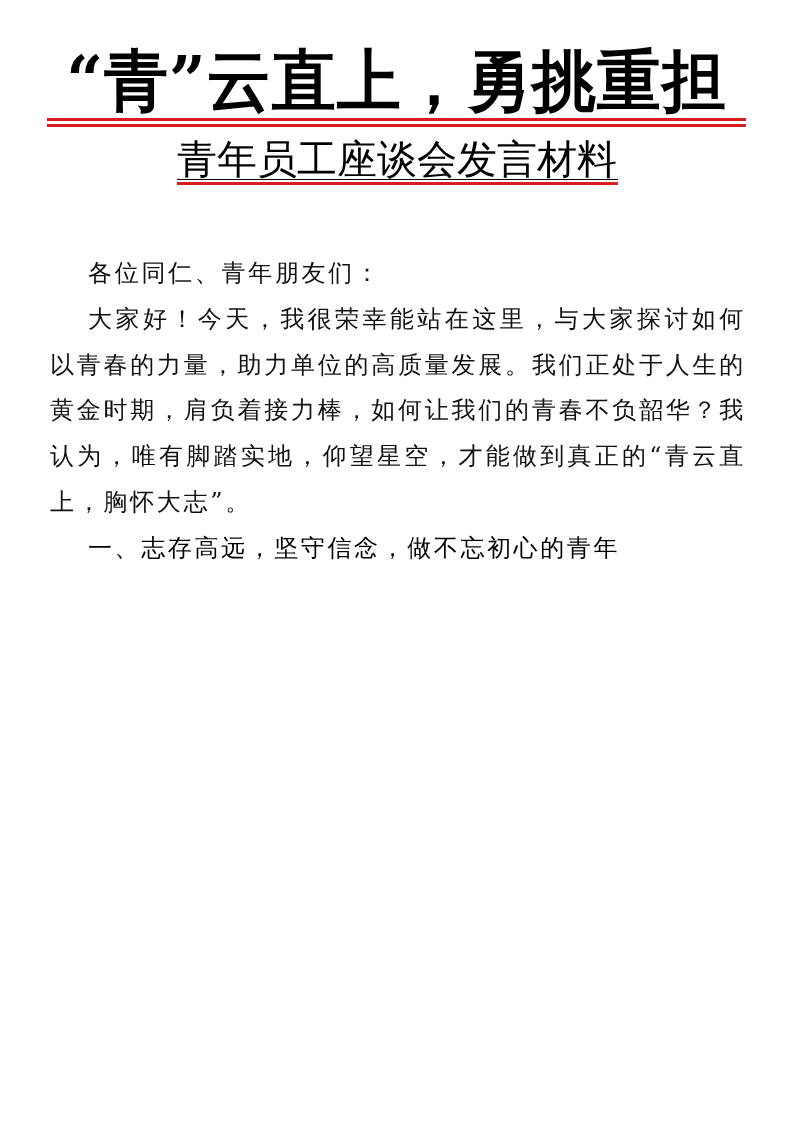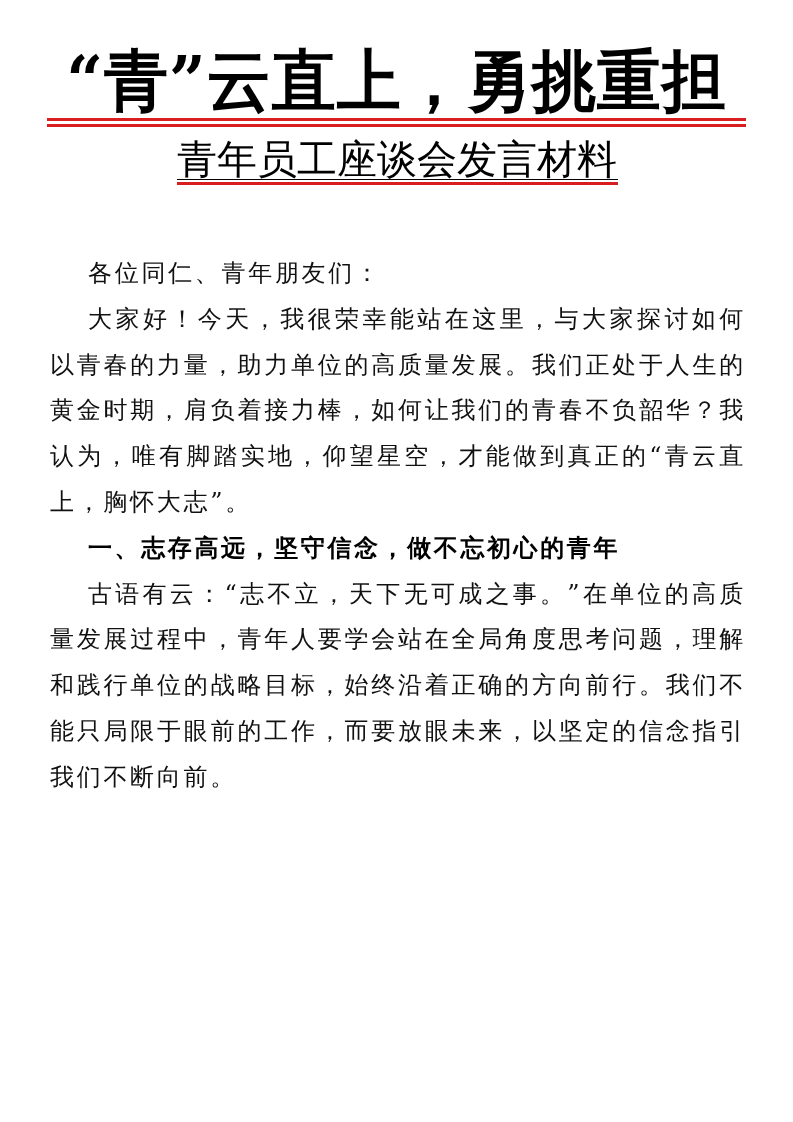--- a/index.html
+++ b/index.html
@@ -107,21 +107,21 @@
       font-size: 24px;
       line-height: 45.8px;
       letter-spacing: 2.7px;
       text-align: justify;
       text-indent: 38px;
       color: #111111;
     }
     .heading {
       margin: 0;
       font-family: "DejaVu Sans", "Liberation Sans", sans-serif;
-      font-weight: bold;
+      font-weight: normal;
       font-size: 24px;
       line-height: 45.8px;
       letter-spacing: 2.6px;
       text-indent: 38px;
       color: #000000;
     }
   </style>
 </head>
 <body>
 
@@ -136,16 +136,15 @@
   <div class="subtitle-wrap">
     <div class="subtitle">青年员工座谈会发言材料</div>
     <div class="subtitle-underline"></div>
     <div class="subtitle-rule"></div>
   </div>
 
   <div class="body">
     <p class="para">各位同仁、青年朋友们：</p>
     <p class="para">大家好！今天，我很荣幸能站在这里，与大家探讨如何以青春的力量，助力单位的高质量发展。我们正处于人生的黄金时期，肩负着接力棒，如何让我们的青春不负韶华？我认为，唯有脚踏实地，仰望星空，才能做到真正的“青云直上，胸怀大志”。</p>
     <h2 class="heading">一、志存高远，坚守信念，做不忘初心的青年</h2>
-    <p class="para">古语有云：“志不立，天下无可成之事。”在单位的高质量发展过程中，青年人要学会站在全局角度思考问题，理解和践行单位的战略目标，始终沿着正确的方向前行。我们不能只局限于眼前的工作，而要放眼未来，以坚定的信念指引我们不断向前。</p>
   </div>
 
 </div>
 
 </body></html>

